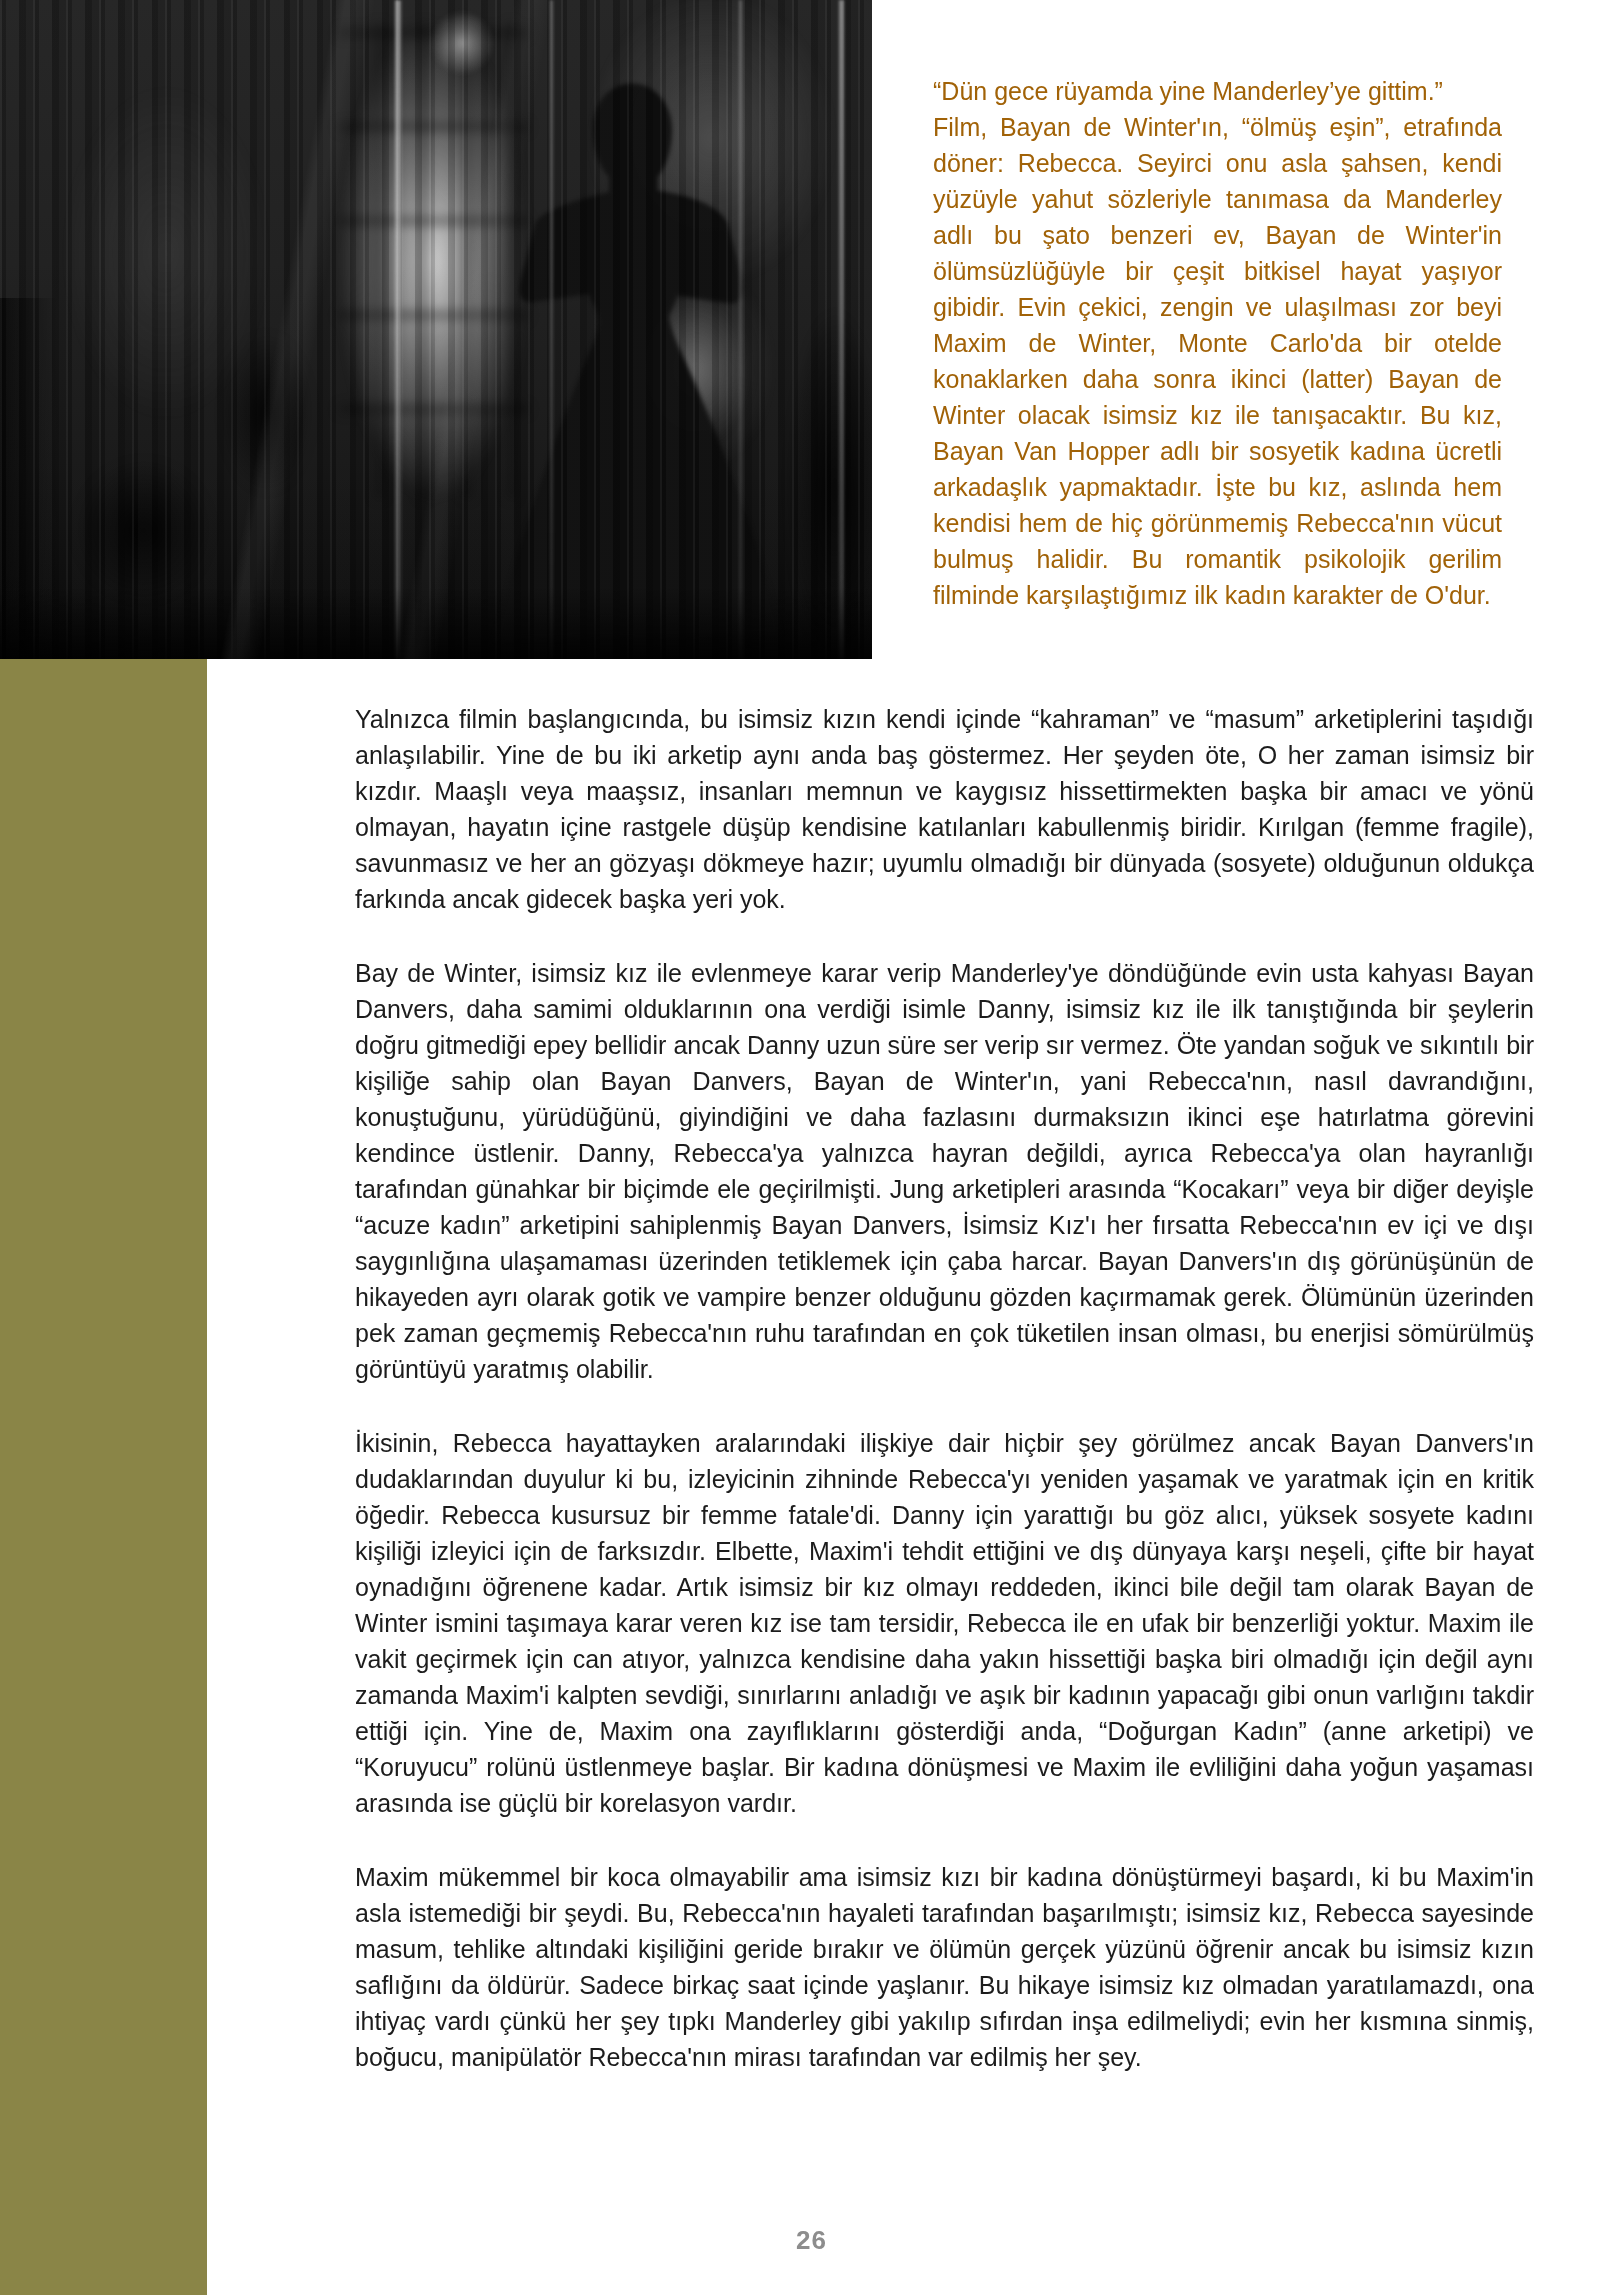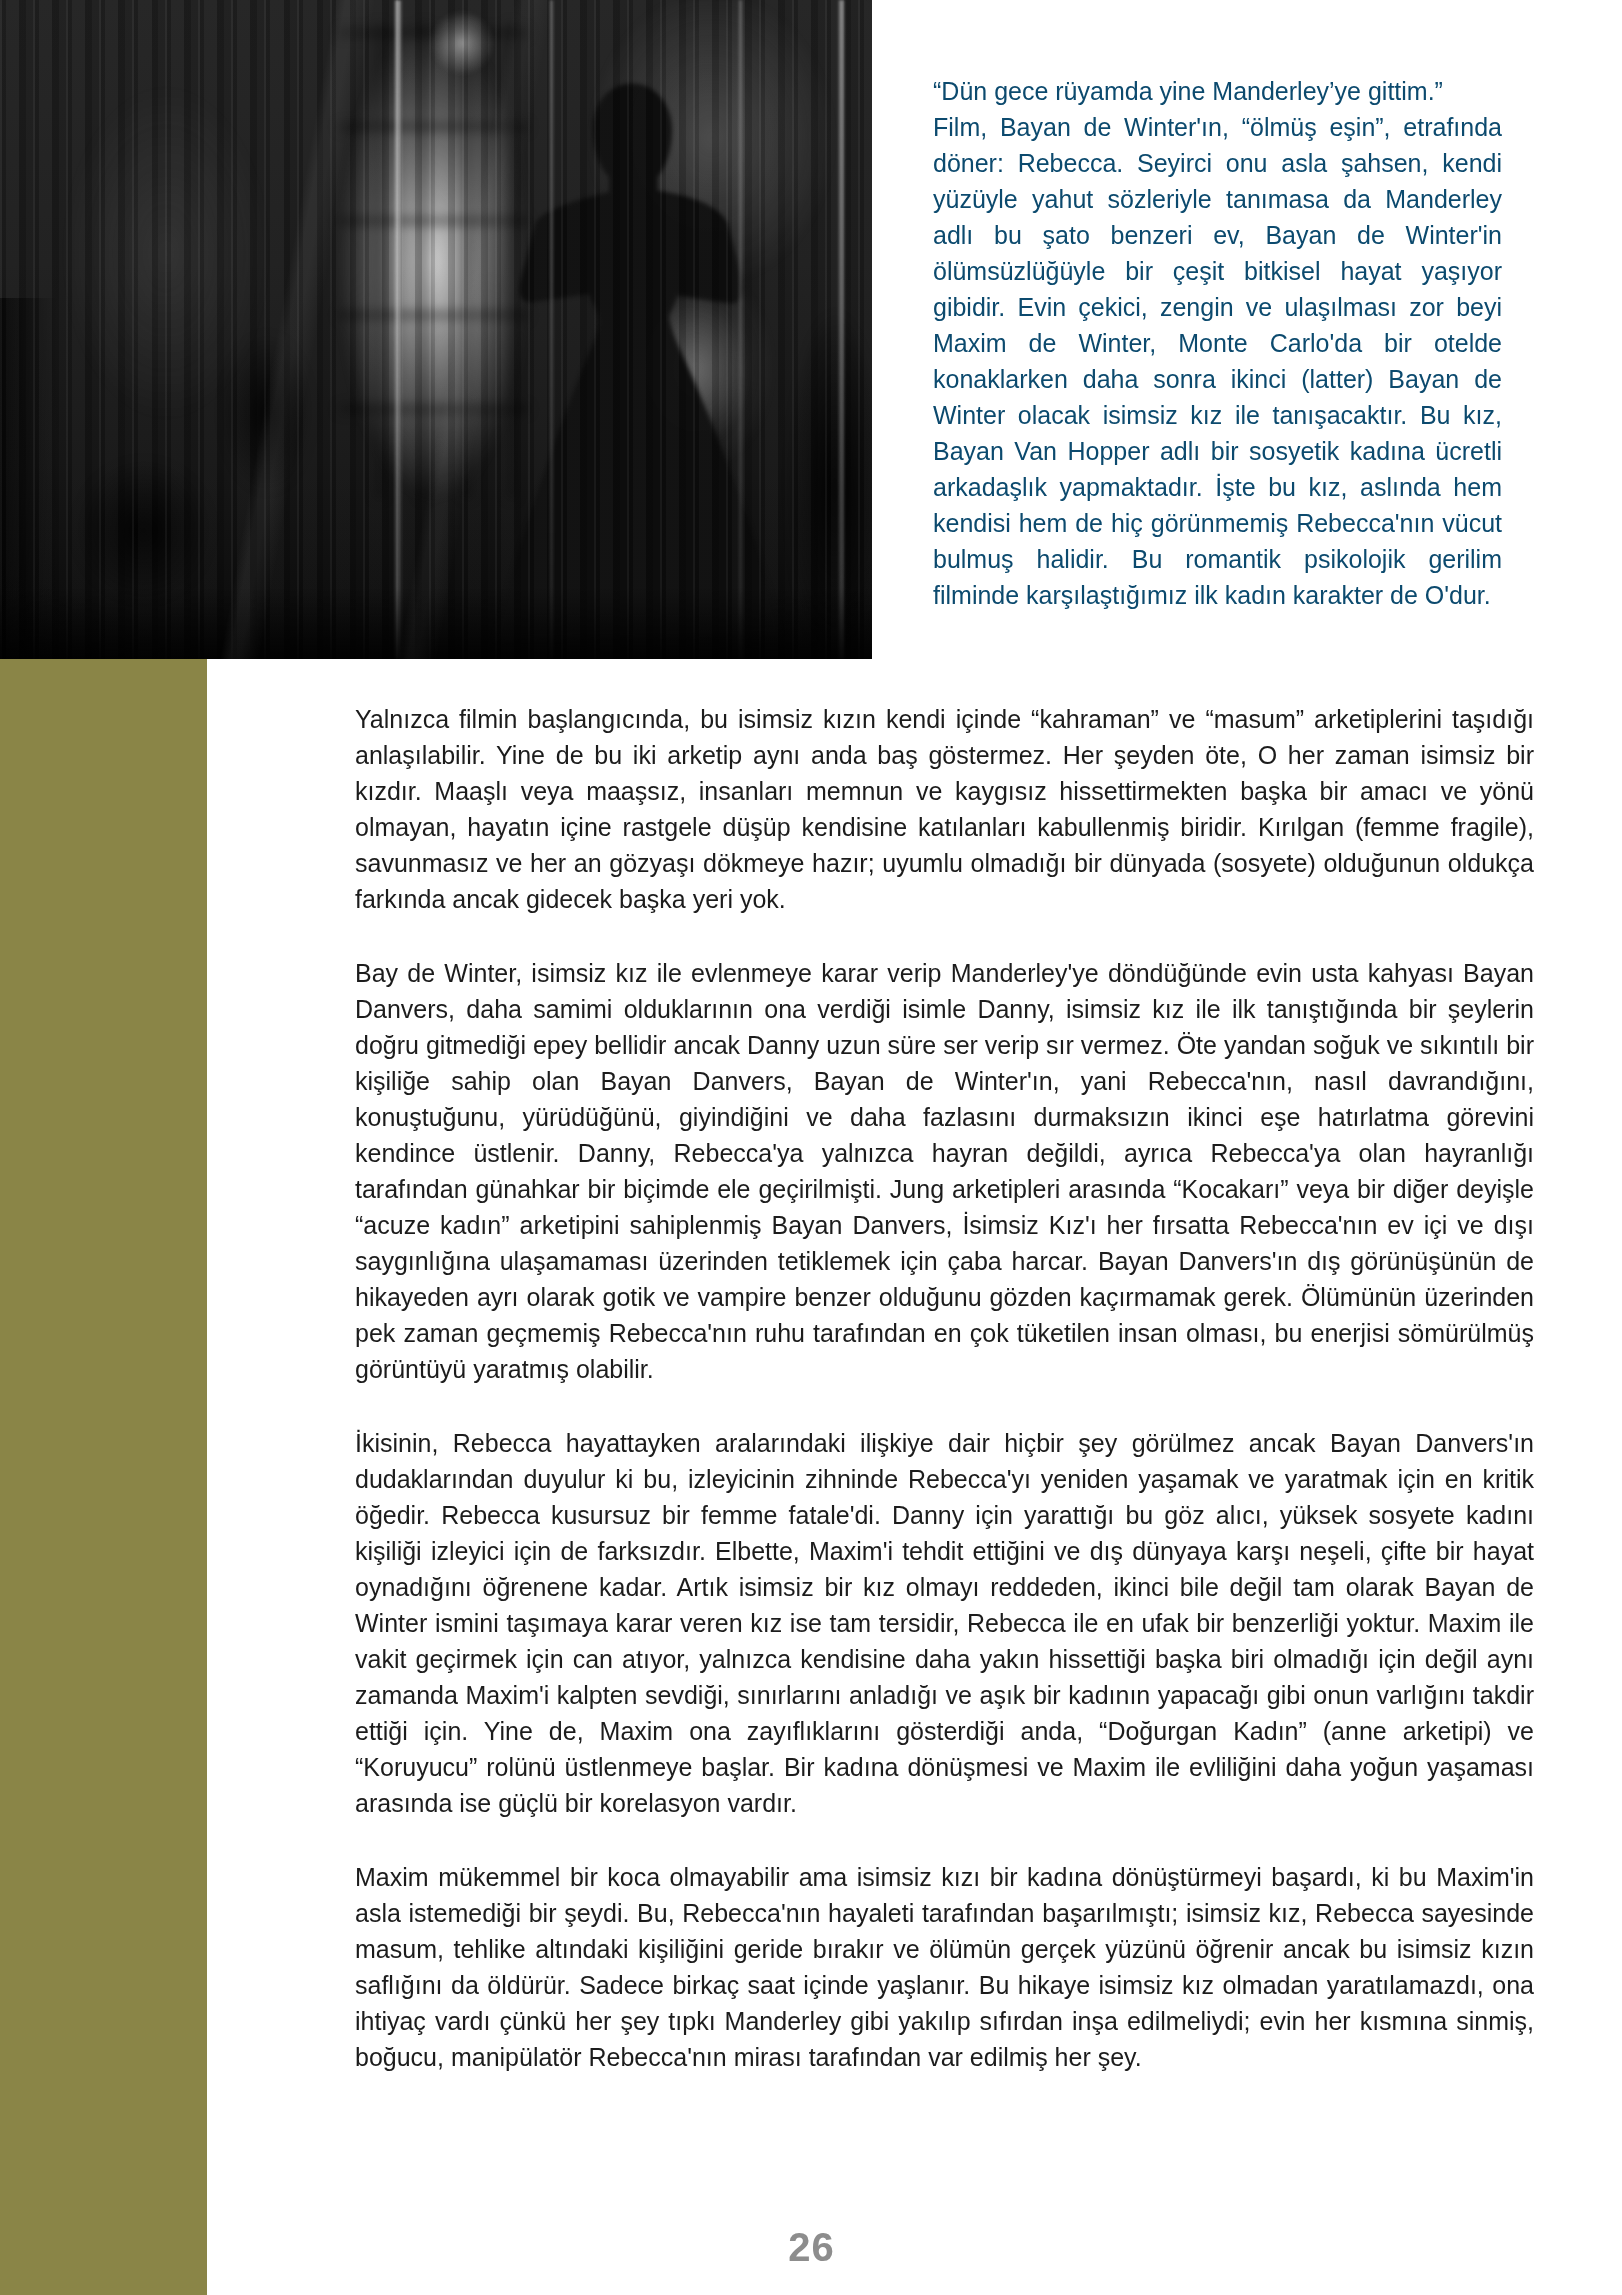--- a/index.html
+++ b/index.html
@@ -100,37 +100,37 @@
   
   .accent-band {
     position: absolute; left: 0; top: 659px;
     width: 207px; height: 1637px;
     background: #8a8547;
   }
 
   
   .intro-column {
     position: absolute; left: 933px; top: 73px; width: 569px;
-    font-size: 25px; line-height: 36px; color: #0c4a6e;
+    font-size: 25px; line-height: 36px; color: #a16207;
     text-align: justify;
   }
   .intro-column p { margin: 0; }
   .article-column {
     position: absolute; left: 355px; top: 701px; width: 1179px;
     font-size: 25px; line-height: 36px; color: #1c1c1c;
     text-align: justify;
   }
   .article-column p { margin: 0 0 38px 0; }
   .article-column p:last-child { margin-bottom: 0; }
 
   
   .page-number {
     position: absolute; left: 0; top: 2225px; width: 1623px;
     text-align: center;
-    font-size: 40px; font-weight: 700; color: #8d8d8d;
+    font-size: 26px; font-weight: 700; color: #8d8d8d;
     letter-spacing: 1.1px;
   }
 </style>
 </head>
 <body>
 
 <div class="page">
 
   <div class="photo" role="img" aria-label="Siyah-beyaz film karesi: tül perdelerin arkasında, uzun elbiseli bir kadın silueti Manderley salonunda pencereye doğru ayakta duruyor">
     <div class="wall-glows"></div>

